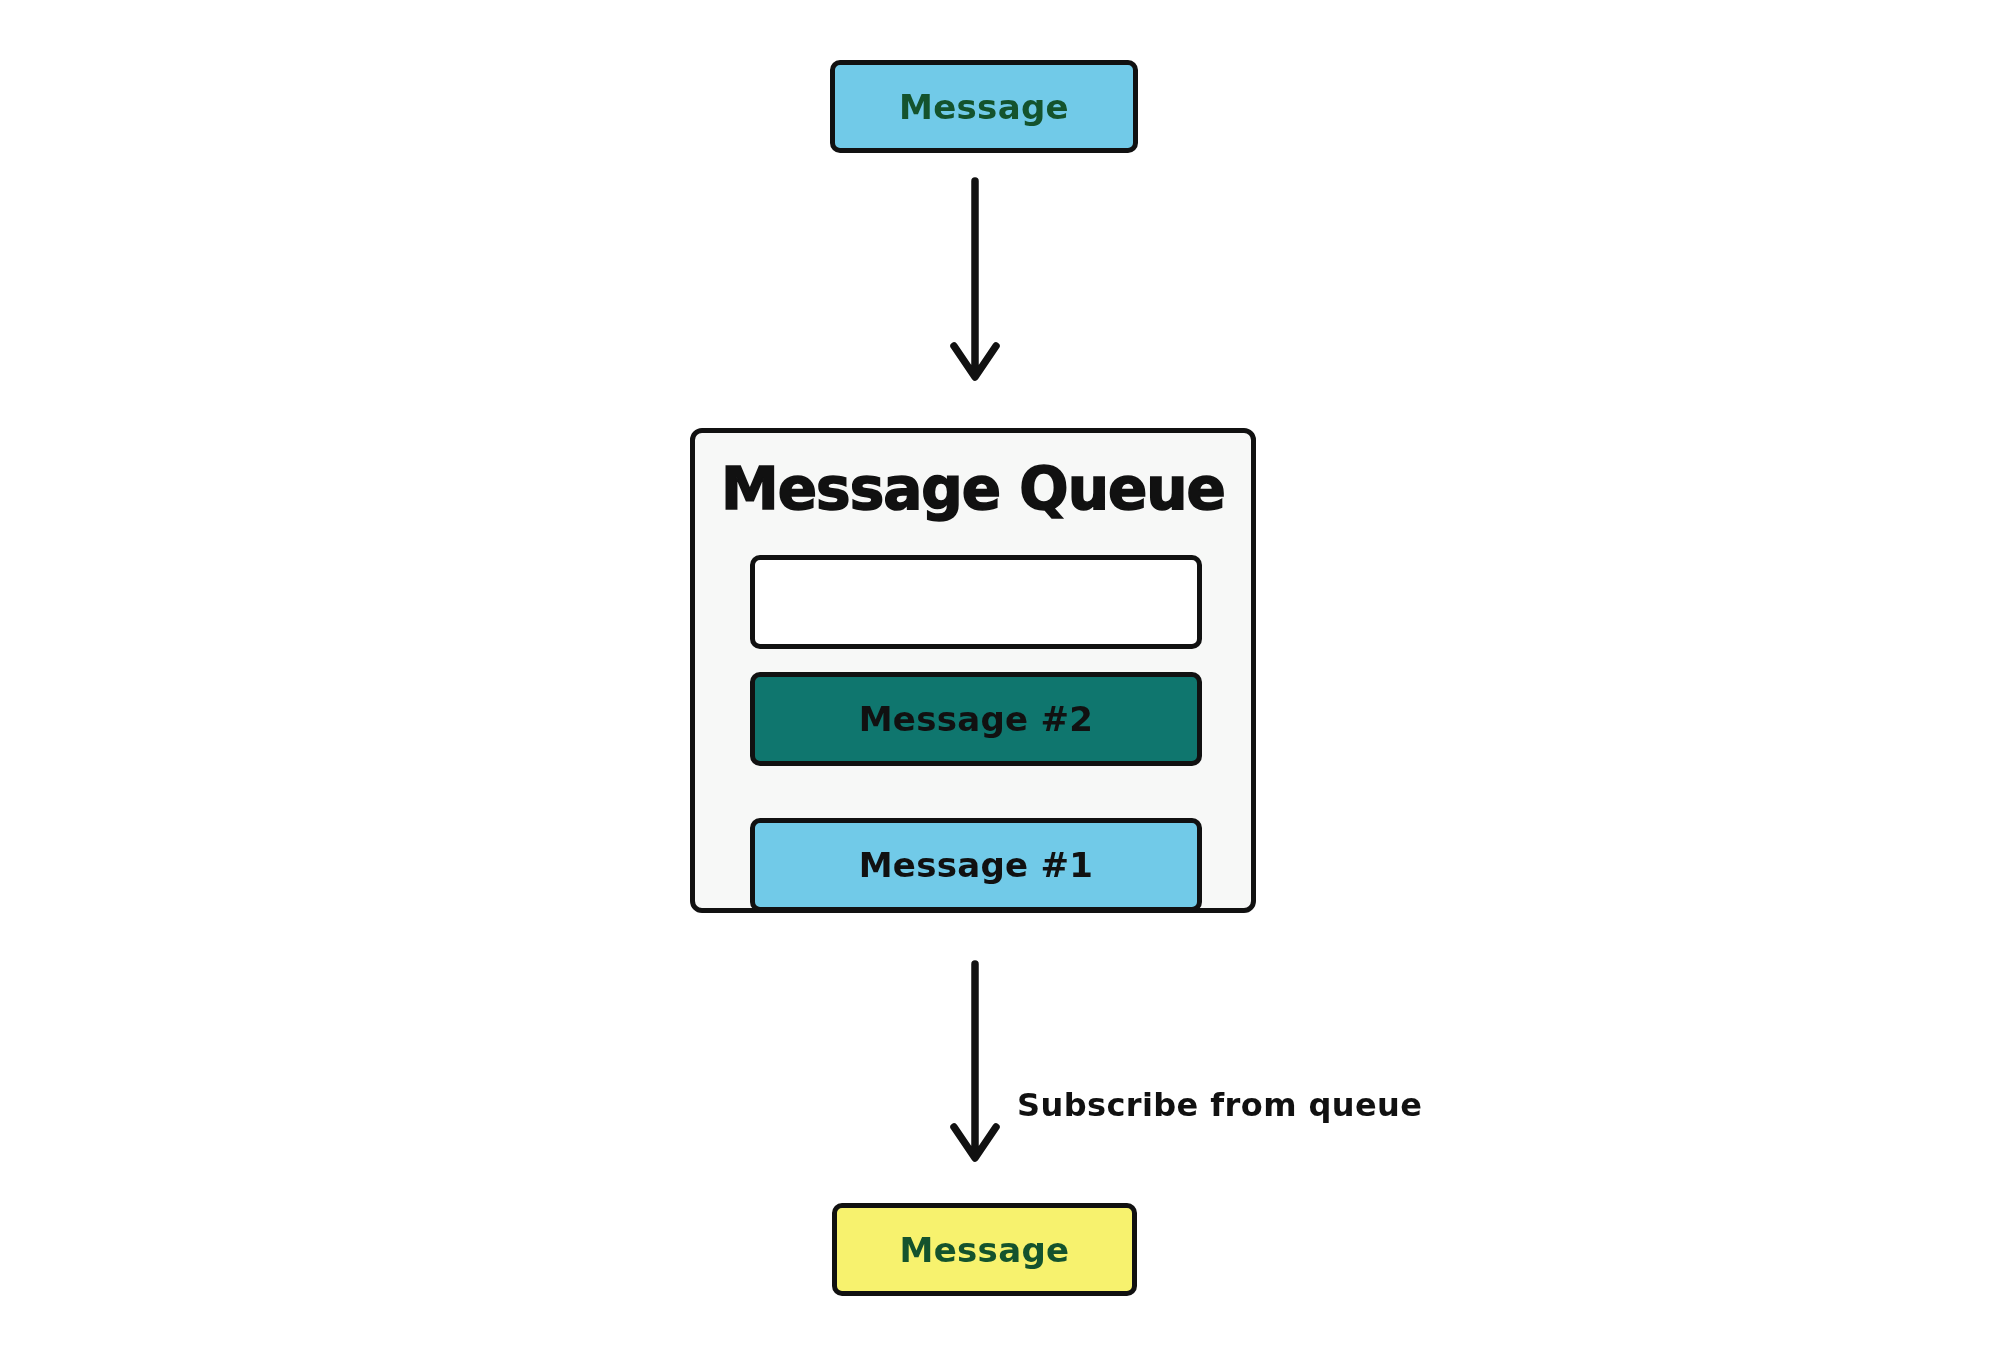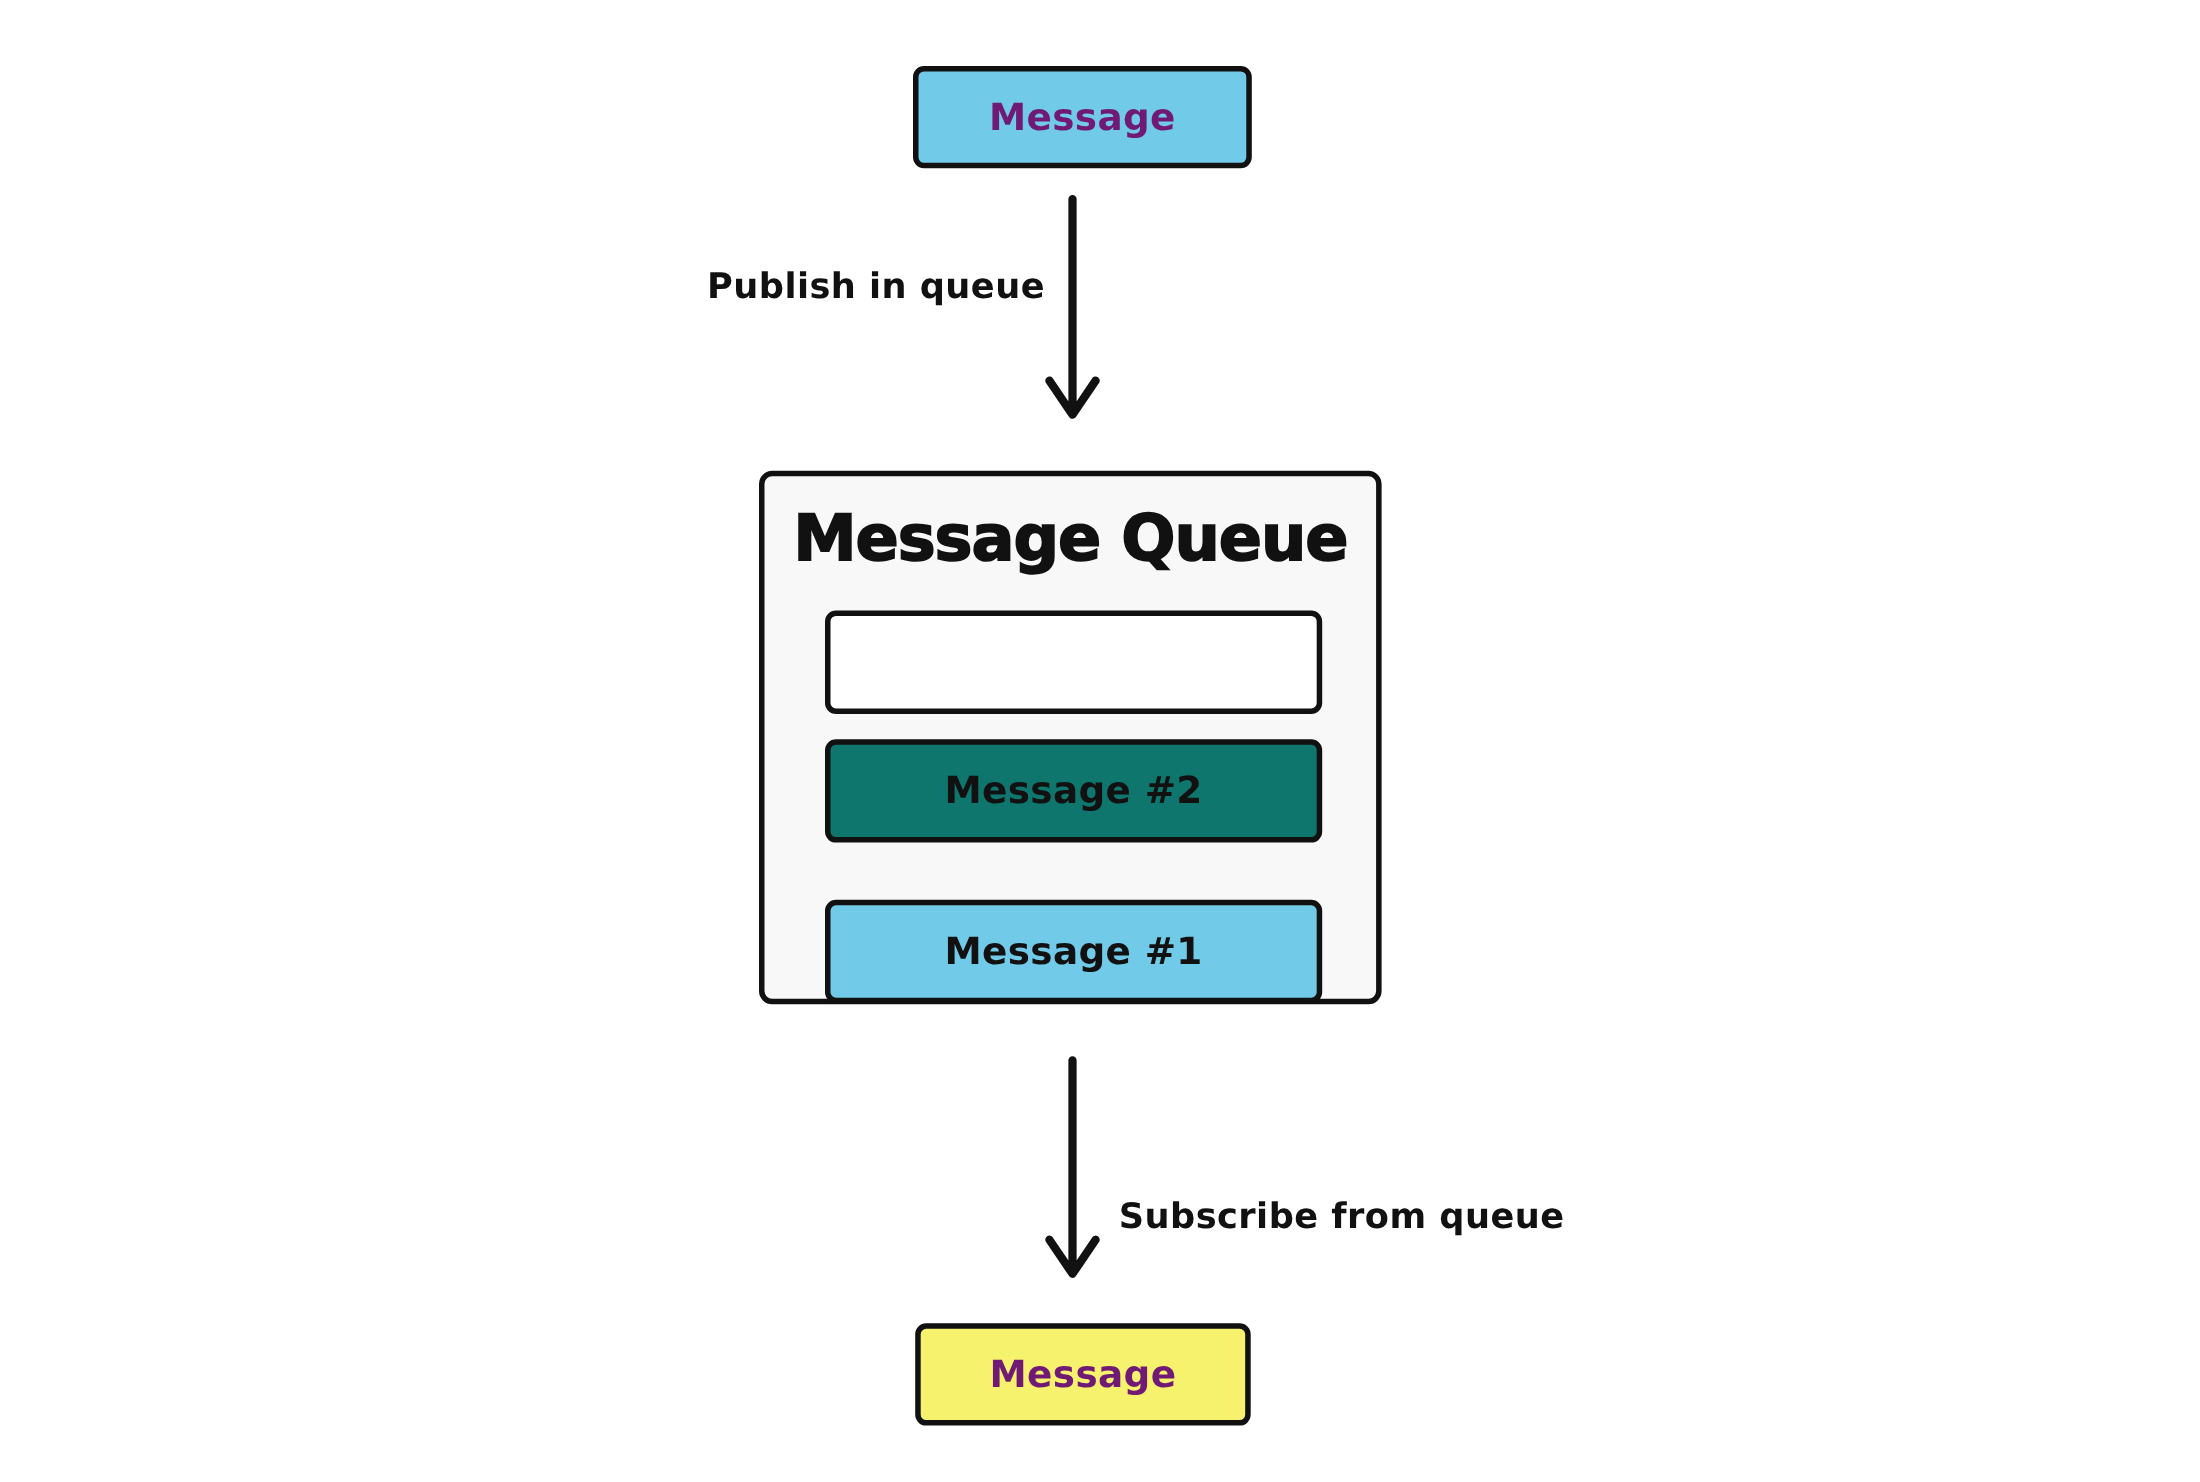--- a/index.html
+++ b/index.html
@@ -19,21 +19,21 @@
     position: absolute;
     box-sizing: border-box;
     border: 5px solid #111111;
     border-radius: 10px;
     display: flex;
     align-items: center;
     justify-content: center;
     font-size: 34px;
     font-weight: 600;
     letter-spacing: 0.3px;
-    color: #701a75;
+    color: #14532d;
   }
   .producer { left: 830px; top: 60px; width: 308px; height: 93px; }
   .consumer { left: 832px; top: 1203px; width: 305px; height: 93px; }
   .queue {
     position: absolute;
     box-sizing: border-box;
     left: 690px; top: 428px;
     width: 566px; height: 485px;
     border: 5px solid #111111;
     border-radius: 12px;
@@ -83,21 +83,20 @@
 </style>
 </head>
 <body>
 
 <div class="canvas">
 
   <div class="node producer" style="background-color: rgb(113, 202, 232);">
     <span>Message</span>
   </div>
 
-  <div class="edge-label label-publish">Publish in queue</div>
 
   <svg class="arrow arrow-publish" viewBox="0 0 62 206">
     <path d="M31 4 L31 198 M10 169 L31 200 L52 169" fill="none" stroke="#111111" stroke-width="7.5" stroke-linecap="round" stroke-linejoin="round"></path>
   </svg>
 
   <div class="queue" style="background-color: rgb(247, 248, 247);">
     <div class="queue-title">Message Queue</div>
 
     <div class="slot slot-empty">
       <span></span>

